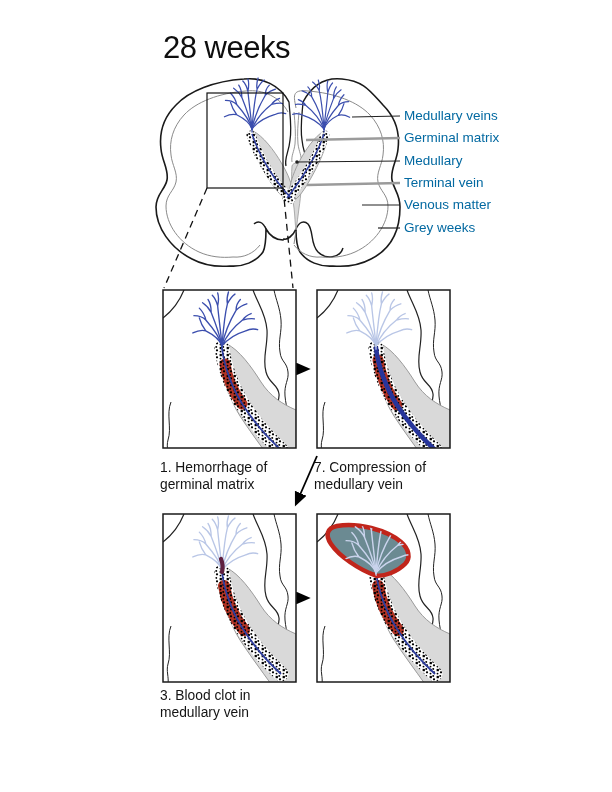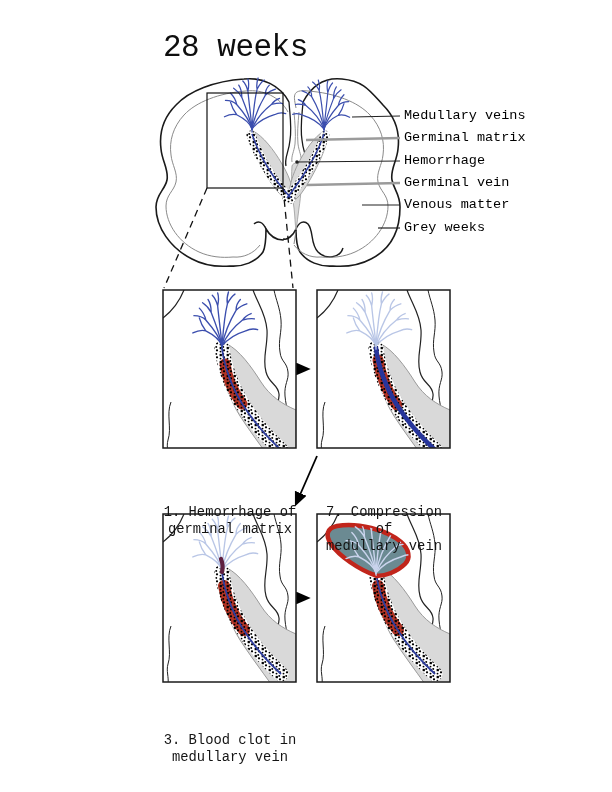--- a/index.html
+++ b/index.html
@@ -1,24 +1,24 @@
 <!DOCTYPE html>
 <html><head>
 <meta charset="utf-8">
 <style>
   html,body{margin:0;padding:0;background:#fff;}
   .page{position:relative;width:612px;height:792px;background:#ffffff;overflow:hidden;
-        font-family:Liberation Mono, monospace;color:#111;}
+        font-family:Liberation Sans, sans-serif;color:#111;}
   .art{position:absolute;left:0;top:0;}
   .title{position:absolute;left:163px;top:30px;font-size:31px;font-weight:400;
          letter-spacing:-0.5px;color:#0e0e0e;}
   .lbl{position:absolute;left:404px;height:18px;font-size:13.5px;font-weight:400;
-       color:#000000;white-space:nowrap;}
-  .cap{position:absolute;width:140px;text-align:center;font-size:13.8px;line-height:17px;
-       color:#141414;white-space:pre-line;margin-top:45px;}
+       color:#0369a1;white-space:nowrap;}
+  .cap{position:absolute;width:140px;text-align:left;font-size:13.8px;line-height:17px;
+       color:#141414;white-space:pre-line;}
 </style>
 </head>
 <body>
 
 <div class="page">
 
 <svg class="art" width="612" height="792" viewBox="0 0 612 792">
   <defs>
     <pattern id="stipple" width="7" height="7" patternUnits="userSpaceOnUse">
       <rect x="0.6" y="0.9" width="2.3" height="2.3" fill="#000"></rect>
@@ -157,22 +157,22 @@
 
   <path d="M299,369 L308,369" stroke="#000" stroke-width="1.8" marker-end="url(#ah)"></path>
   <path d="M317,456 L296,504" stroke="#000" stroke-width="1.8" marker-end="url(#ah)"></path>
   <path d="M299,598 L308,598" stroke="#000" stroke-width="1.8" marker-end="url(#ah)"></path>
 </svg>
 
 <div class="title">28 weeks</div>
 
 <div class="lbl" style="top:108px">Medullary veins</div>
 <div class="lbl" style="top:130px">Germinal matrix</div>
-<div class="lbl" style="top:153px">Hemorrhage</div>
-<div class="lbl" style="top:175px">Germinal vein</div>
+<div class="lbl" style="top:153px">Medullary</div>
+<div class="lbl" style="top:175px">Terminal vein</div>
 <div class="lbl" style="top:197px">Venous matter</div>
 <div class="lbl" style="top:220px">Grey weeks</div>
 
 <div class="cap" style="left:160px;top:459px">1. Hemorrhage of
 germinal matrix</div>
 <div class="cap" style="left:314px;top:459px">7. Compression of
 medullary vein</div>
 <div class="cap" style="left:160px;top:687px">3. Blood clot in
 medullary vein</div>
 

